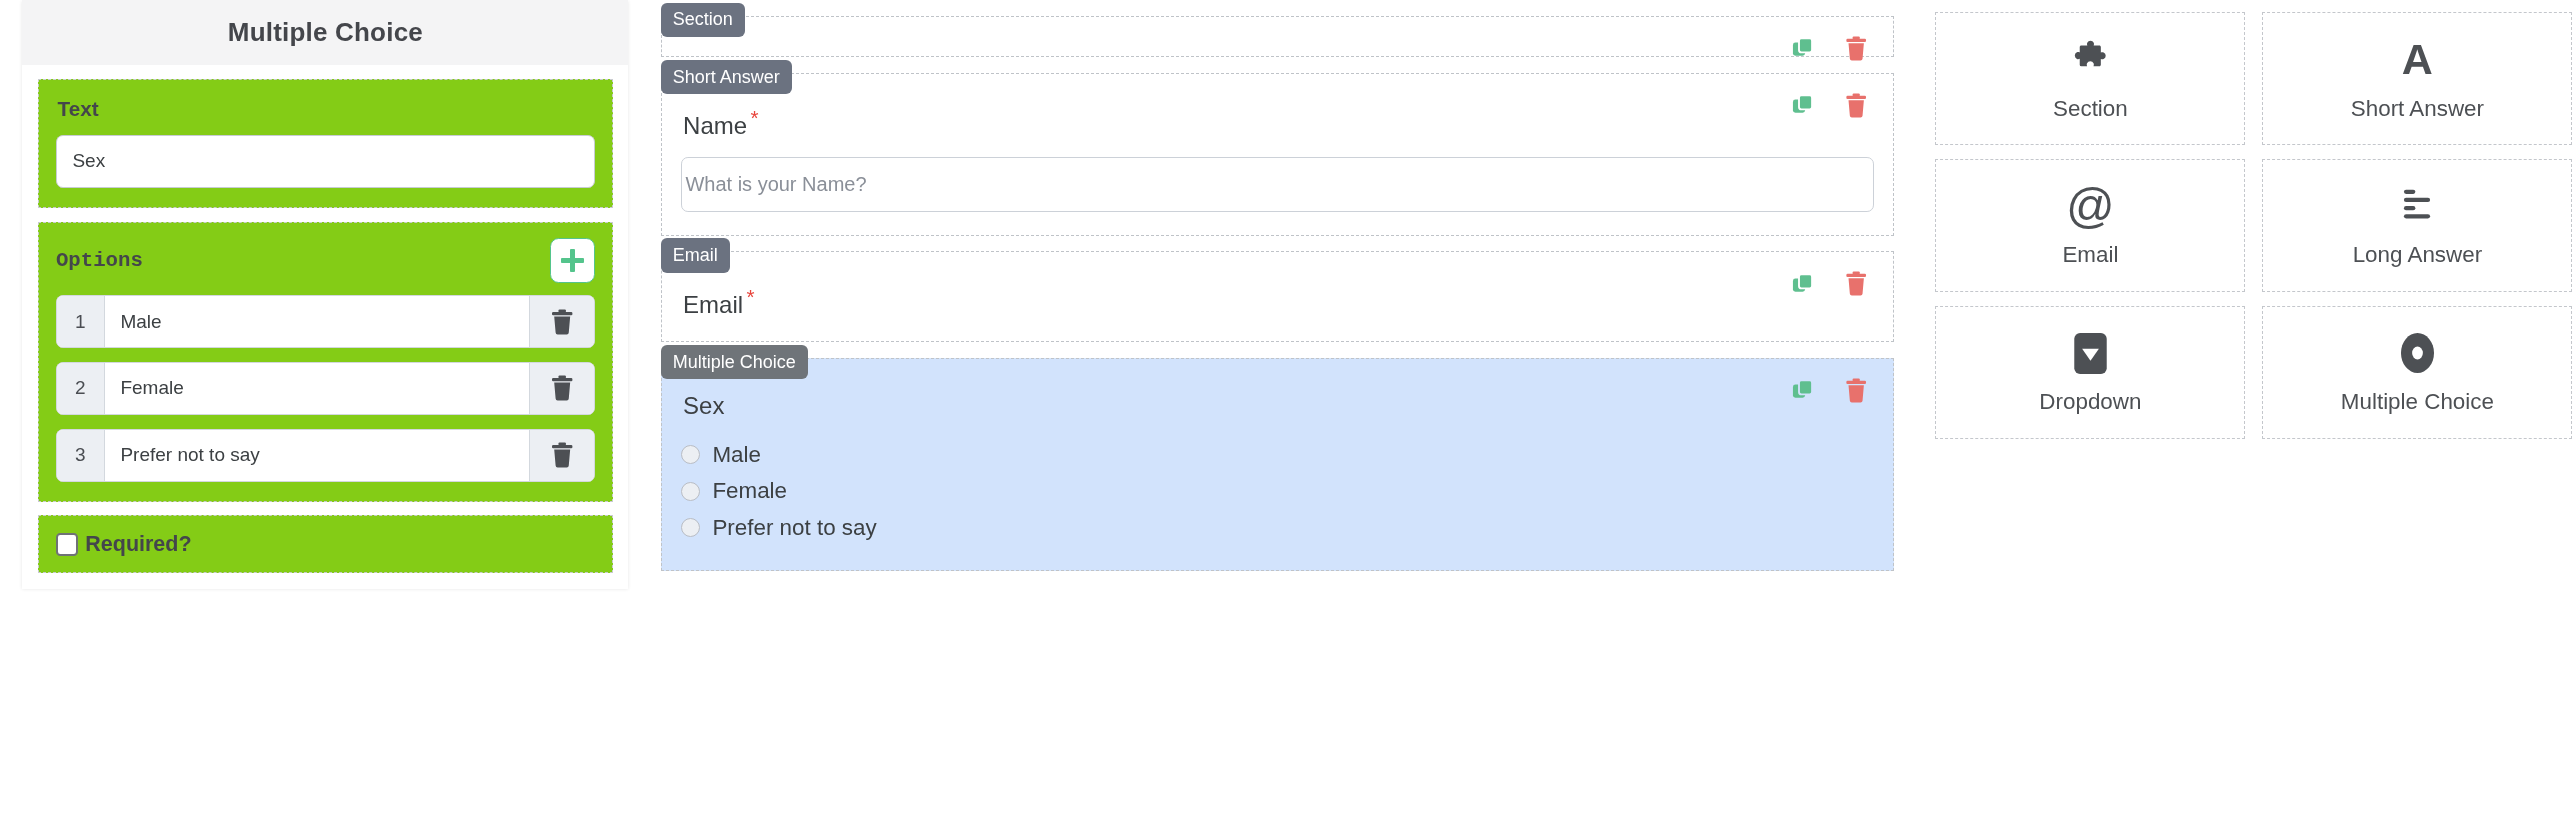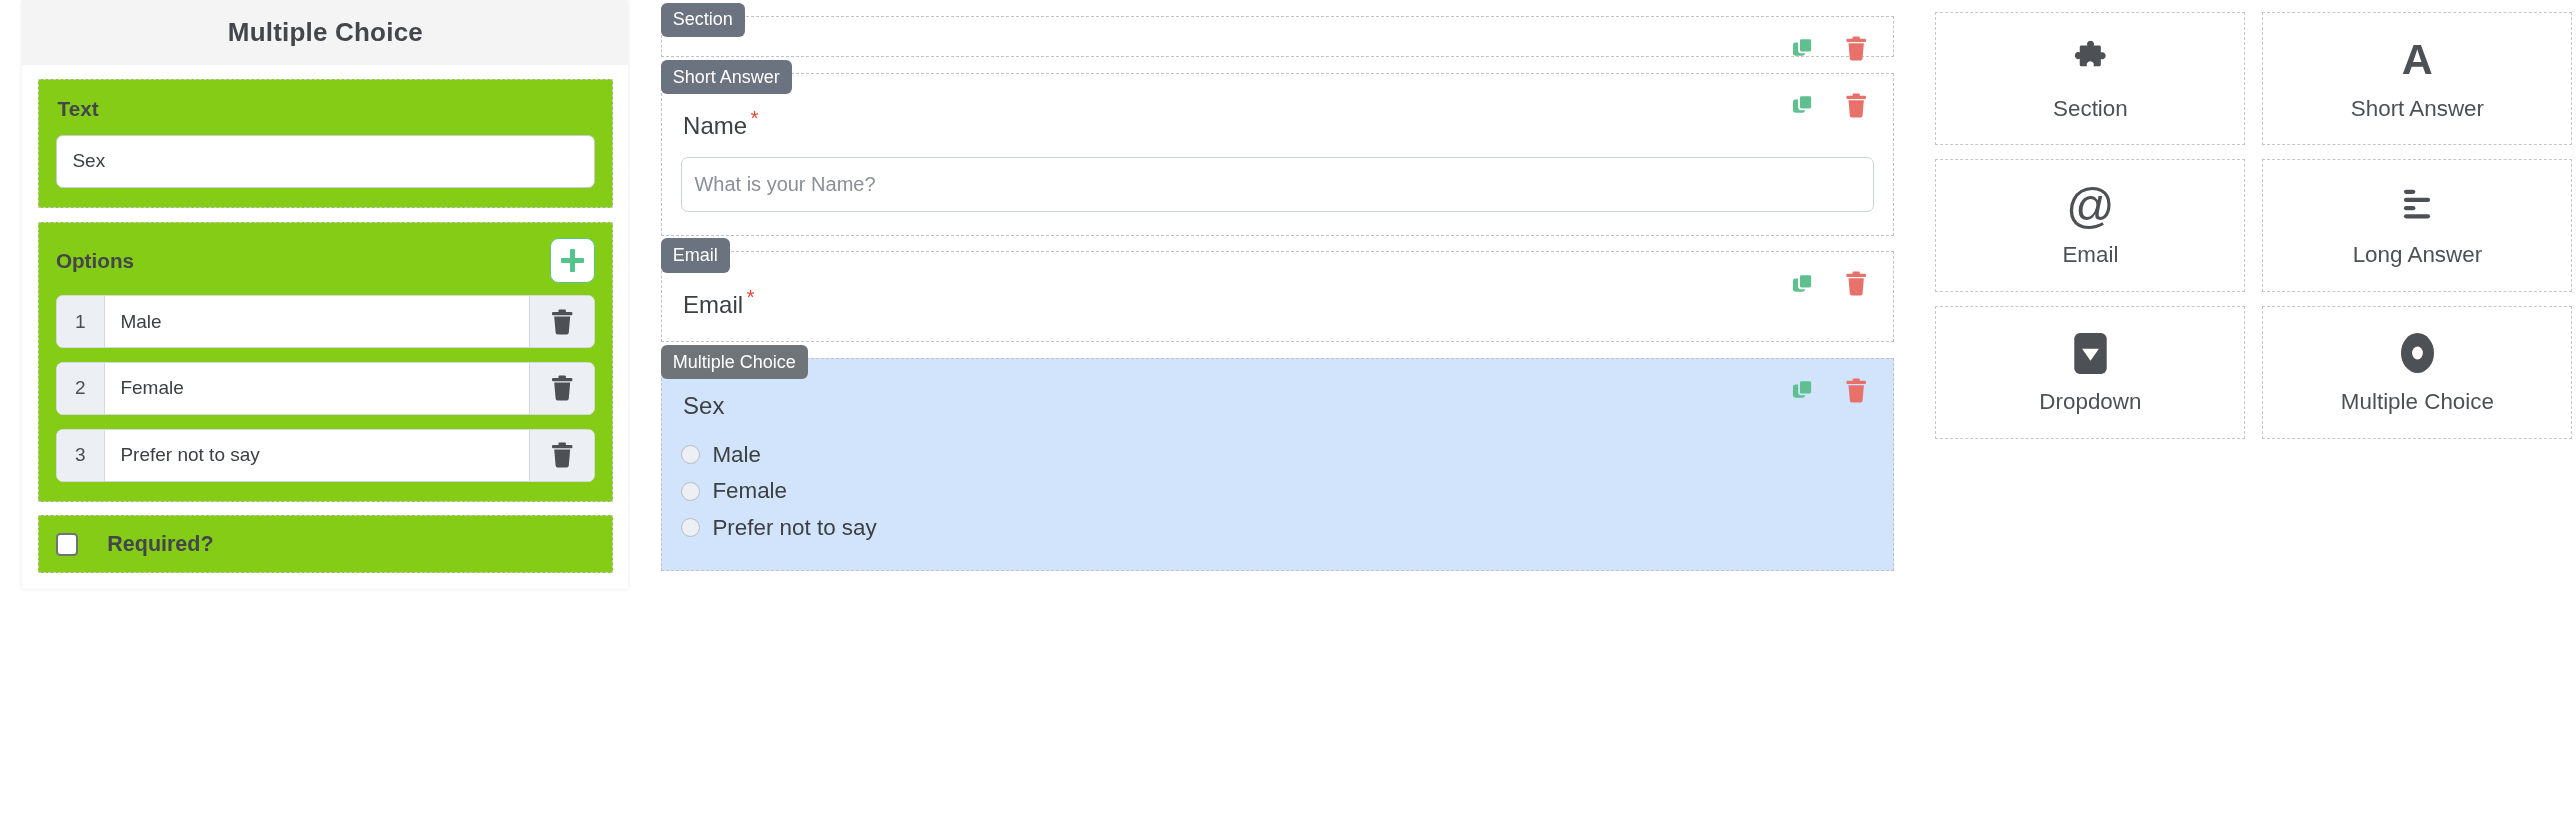--- a/index.html
+++ b/index.html
@@ -63,20 +63,21 @@
     outline: none;
     display: flex;
     align-items: center;
   }
 
   .options-head {
     display: flex;
     align-items: center;
     justify-content: space-between;
     margin-bottom: 12px;
+    font-family: Liberation Mono, monospace;
   }
   .add-btn {
     width: 45px; height: 45px;
     border: 1.7px solid #54c48c;
     border-radius: 8.6px;
     background: #fff;
     display: flex; align-items: center; justify-content: center;
     cursor: pointer;
   }
   .add-btn .plus {
@@ -114,21 +115,21 @@
     background: #fff;
   }
   .opt-del {
     width: 65px;
     background: #eceff3;
     border-left: 1.3px solid #d3d8de;
     display: flex; align-items: center; justify-content: center;
     cursor: pointer;
   }
 
-  .req-row { display: flex; align-items: center; gap: 29px; }
+  .req-row { display: flex; align-items: center; gap: 7px; }
   .cbox {
     width: 22.4px; height: 22.4px;
     border: 2.2px solid #6f7276;
     border-radius: 4.3px;
     background: #fff;
     flex: 0 0 auto;
     cursor: pointer;
   }
   .req-label { font-size: 21.5px; font-weight: bold; color: #44464b; }
 
@@ -176,21 +177,21 @@
     margin: 12px 0 0 1.7px;
   }
   .q-label .req-star { color: #e8453c; font-size: 20.7px; vertical-align: super; margin-left: 3.4px; }
   .q-input {
     margin-top: 17px;
     height: 55px;
     border: 1.3px solid #ccd1d8;
     border-radius: 6.9px;
     background: #fff;
     display: flex; align-items: center;
-    padding: 0 12px;
+    padding: 0 3px;
     font-size: 20px;
     color: #8a8f98;
   }
   .choice-list { margin-top: 22.4px; }
   .choice {
     display: flex; align-items: center; gap: 12px;
     margin-bottom: 10.3px;
   }
   .choice:last-child { margin-bottom: 0; }
   .radio {

